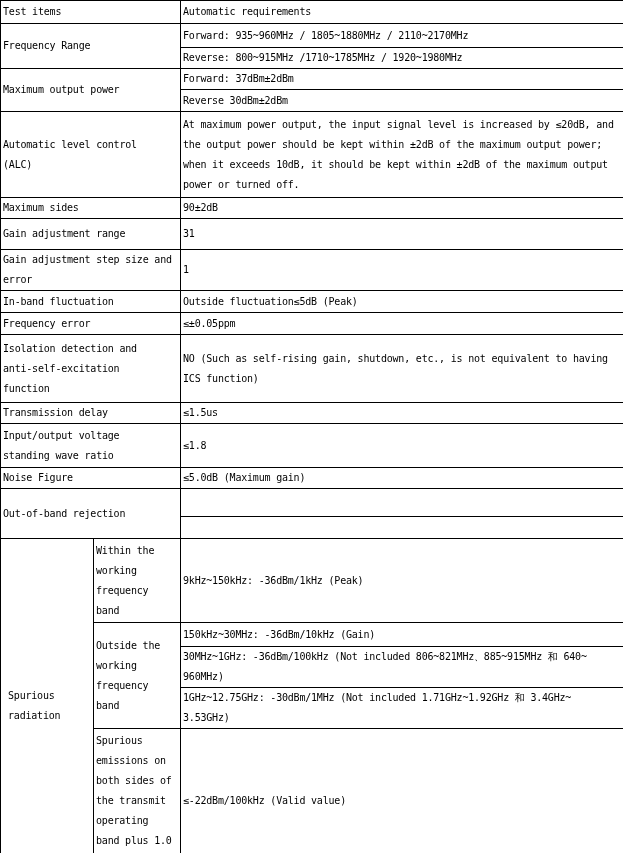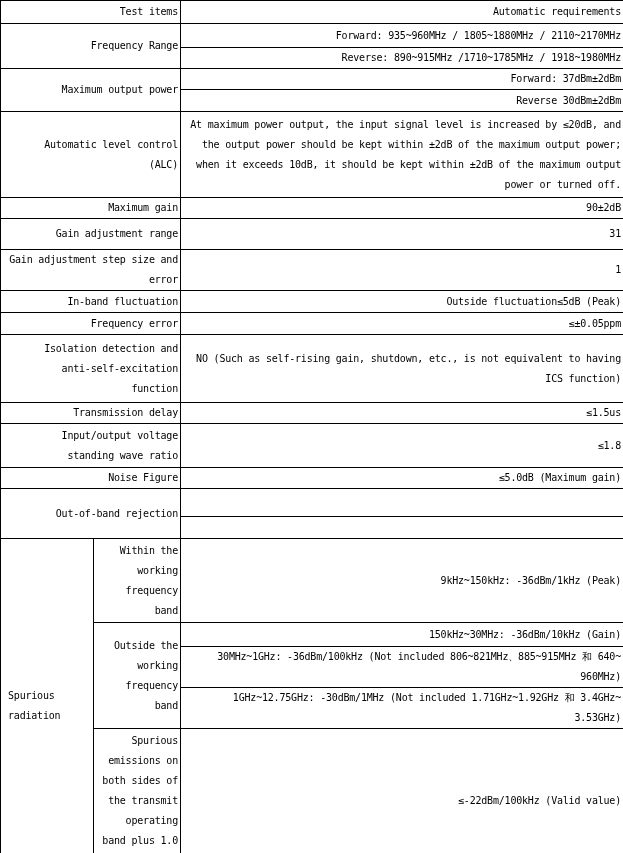--- a/index.html
+++ b/index.html
@@ -14,21 +14,21 @@
     letter-spacing: -0.2px;
     color: #000000;
   }
   table.spec {
     border-collapse: collapse;
     table-layout: fixed;
     width: 623px;
   }
   table.spec td {
     border: 1px solid #000000;
-    text-align: right;
+    text-align: left;
     vertical-align: middle;
     white-space: pre-line;
     line-height: 20px;
     padding: 0 2px;
     overflow: hidden;
   }
   table.spec td.align-left {
     text-align: left;
     padding-left: 7px;
   }
@@ -50,42 +50,42 @@
       <tr style="height:23px">
     <td colspan="2">Test items</td>
     <td>Automatic requirements</td>
   </tr>
 
   <tr style="height:24px">
     <td colspan="2" rowspan="2">Frequency Range</td>
     <td>Forward: 935~960MHz / 1805~1880MHz / 2110~2170MHz</td>
   </tr>
   <tr style="height:21px">
-    <td>Reverse: 890~915MHz /1710~1785MHz / 1918~1980MHz</td>
+    <td>Reverse: 800~915MHz /1710~1785MHz / 1920~1980MHz</td>
   </tr>
 
   <tr style="height:20px">
     <td colspan="2" rowspan="2">Maximum output power</td>
     <td>Forward: 37dBm±2dBm</td>
   </tr>
   <tr style="height:22px">
     <td>Reverse 30dBm±2dBm</td>
   </tr>
 
   <tr style="height:86px">
     <td colspan="2">Automatic level control
 (ALC)</td>
     <td>At maximum power output, the input signal level is increased by ≤20dB, and
 the output power should be kept within ±2dB of the maximum output power;
 when it exceeds 10dB, it should be kept within ±2dB of the maximum output
 power or turned off.</td>
   </tr>
 
   <tr style="height:21px">
-    <td colspan="2">Maximum gain</td>
+    <td colspan="2">Maximum sides</td>
     <td>90±2dB</td>
   </tr>
 
   <tr style="height:31px">
     <td colspan="2">Gain adjustment range</td>
     <td>31</td>
   </tr>
 
   <tr style="height:40px">
     <td colspan="2">Gain adjustment step size and

